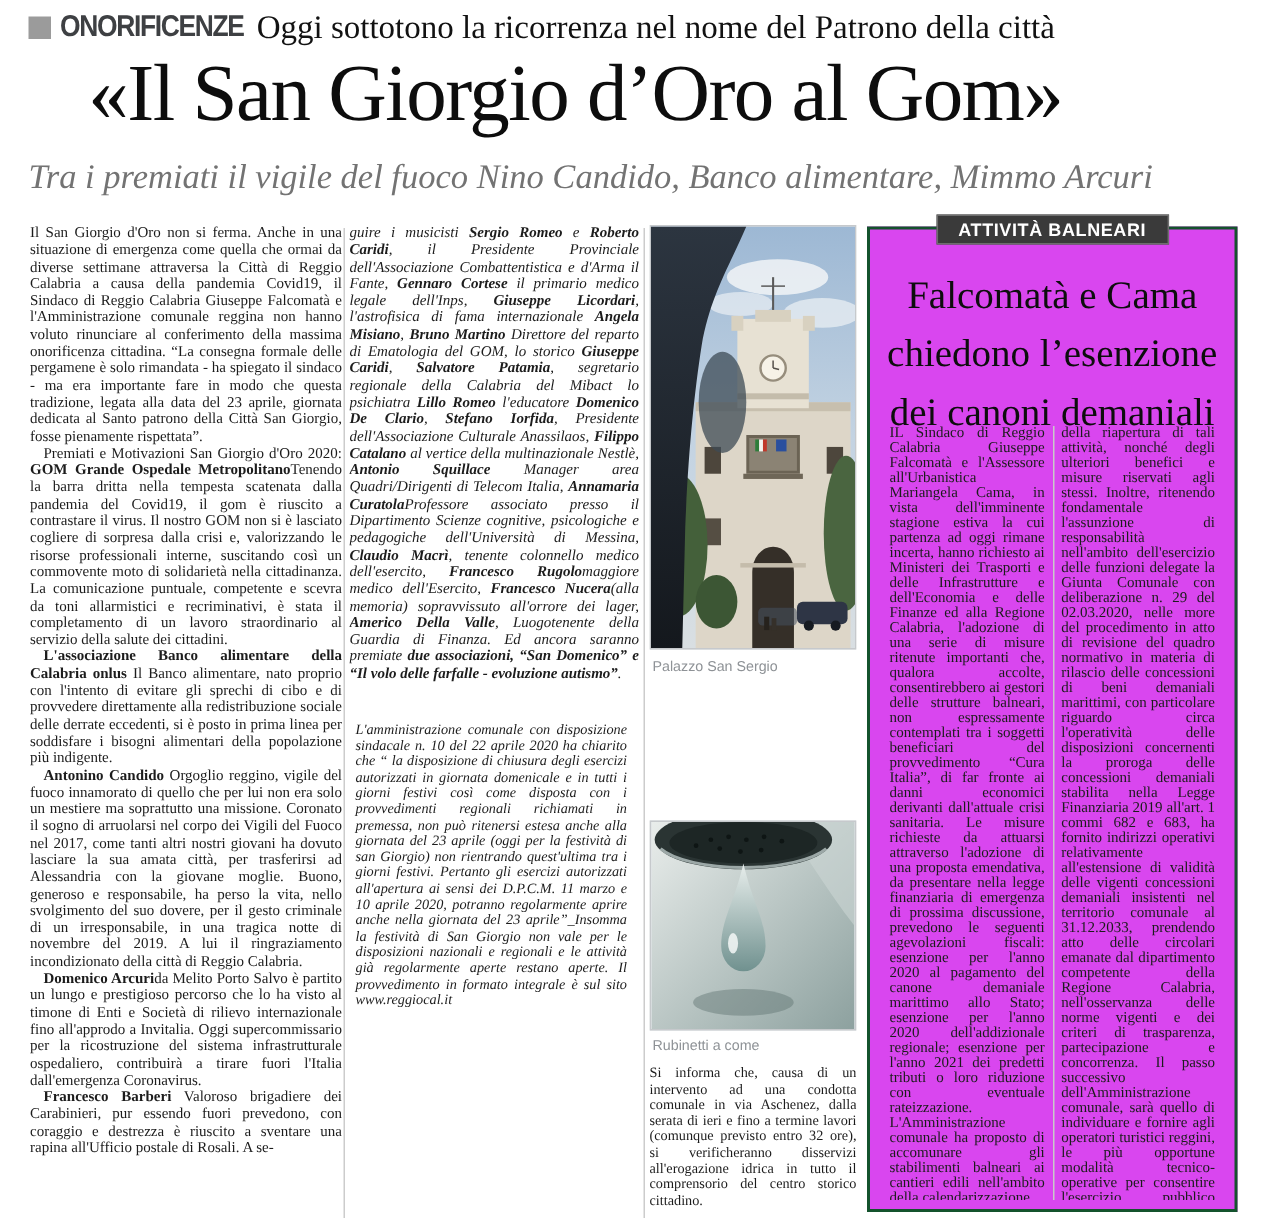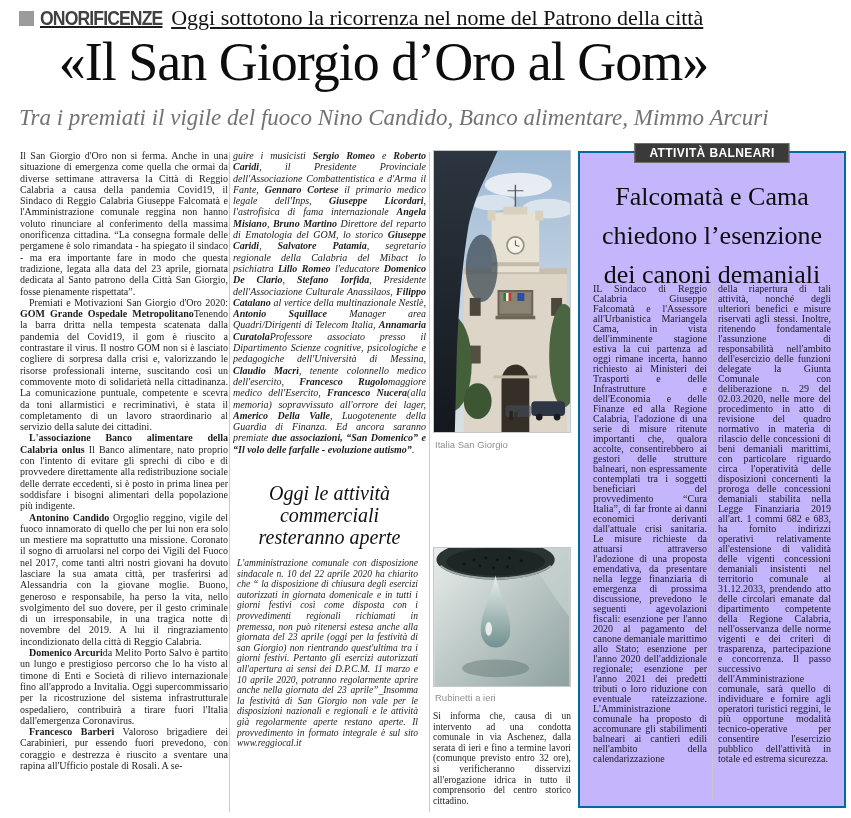--- a/index.html
+++ b/index.html
@@ -1,21 +1,21 @@
 <!DOCTYPE html>
 <html lang="it"><head>
 <meta charset="utf-8">
 <style>
   html,body{margin:0;padding:0;background:#ffffff;}
   .page{
     position:relative;width:851px;height:818px;background:#ffffff;overflow:hidden;
     font-family:"Liberation Serif",serif;color:#1b1b1b;
   }
   
-  .kicker{position:absolute;left:19px;top:7px;display:flex;align-items:center;height:22px;text-decoration:underline;}
+  .kicker{position:absolute;left:19px;top:7px;display:flex;align-items:center;height:22px;}
   .kicker-square{width:15px;height:15px;background:#9b9b9b;margin-right:6px;flex:0 0 auto;}
   .kicker-label{
     font-family:"Liberation Sans",sans-serif;font-weight:bold;font-size:20px;line-height:20px;
     color:#3e4043;letter-spacing:-1px;transform:scaleX(.88);transform-origin:left center;white-space:nowrap;
   }
   .kicker-text{font-size:22px;line-height:22px;color:#121212;white-space:nowrap;margin-left:-8px;}
   .headline{
     position:absolute;left:0;top:32px;width:767px;text-align:center;
     font-size:54px;line-height:60px;font-weight:normal;color:#0d0d0d;letter-spacing:-1px;margin:0;
   }
@@ -50,22 +50,22 @@
     font-family:"Liberation Sans",sans-serif;font-size:9.5px;line-height:11px;color:#8e9296;margin:0;
   }
   #photo-palazzo{position:absolute;left:0;top:0;width:138px;height:283px;}
   #cap-palazzo{position:absolute;left:2px;top:289px;}
   #title-water{position:absolute;left:0;top:317px;width:138px;}
   #photo-faucet{position:absolute;left:0;top:397px;width:138px;height:140px;}
   #cap-faucet{position:absolute;left:2px;top:542px;}
   #body-water{position:absolute;left:0;top:561px;width:138px;height:107px;overflow:hidden;}
   
   #sidebar{
-    position:absolute;left:578px;top:151px;width:268px;height:657px;
-    border:2px solid #0369a1;box-sizing:border-box;background:#c4b5fd;
+    position:absolute;left:578px;top:151px;width:247px;height:657px;
+    border:2px solid #14532d;box-sizing:border-box;background:#d946ef;
   }
   .sidebar-tag{
     position:absolute;top:-10px;left:50%;transform:translateX(-50%);
     background:#3a3a3a;color:#ffffff;font-family:"Liberation Sans",sans-serif;
     font-weight:bold;font-size:12px;line-height:14px;letter-spacing:.4px;
     padding:2px 14px;border:1px solid #6e6e6e;white-space:nowrap;
   }
   .sidebar-title{
     margin:24px 8px 0;font-weight:normal;text-align:center;
     font-size:26px;line-height:39px;color:#0d0d0d;
@@ -100,21 +100,20 @@
       <p class="ind"><b>Antonino Candido</b><span> Orgoglio reggino, vigile del fuoco innamorato di quello che per lui non era solo un mestiere ma soprattutto una missione. Coronato il sogno di arruolarsi nel corpo dei Vigili del Fuoco nel 2017, come tanti altri nostri giovani ha dovuto lasciare la sua amata città, per trasferirsi ad Alessandria con la giovane moglie. Buono, generoso e responsabile, ha perso la vita, nello svolgimento del suo dovere, per il gesto criminale di un irresponsabile, in una tragica notte di novembre del 2019. A lui il ringraziamento incondizionato della città di Reggio Calabria.</span></p>
       <p class="ind"><b>Domenico Arcuri</b><span>da Melito Porto Salvo è partito un lungo e prestigioso percorso che lo ha visto al timone di Enti e Società di rilievo internazionale fino all'approdo a Invitalia. Oggi supercommissario per la ricostruzione del sistema infrastrutturale ospedaliero, contribuirà a tirare fuori l'Italia dall'emergenza Coronavirus.</span></p>
       <p class="ind"><b>Francesco Barberi</b><span> Valoroso brigadiere dei Carabinieri, pur essendo fuori prevedono, con coraggio e destrezza è riuscito a sventare una rapina all'Ufficio postale di Rosali. A se-</span></p>
     </div>
 
   <div id="col2" class="col">
     <div class="body-text" style="height:326px;overflow:hidden;">
         <p><span>guire i musicisti </span><b>Sergio Romeo</b><span> e </span><b>Roberto Caridi</b><span>, il Presidente Provinciale dell'Associazione Combattentistica e d'Arma il Fante, </span><b>Gennaro Cortese</b><span> il primario medico legale dell'Inps, </span><b>Giuseppe Licordari</b><span>, l'astrofisica di fama internazionale </span><b>Angela Misiano</b><span>, </span><b>Bruno Martino</b><span> Direttore del reparto di Ematologia del GOM, lo storico </span><b>Giuseppe Caridi</b><span>, </span><b>Salvatore Patamia</b><span>, segretario regionale della Calabria del Mibact lo psichiatra </span><b>Lillo Romeo</b><span> l'educatore </span><b>Domenico De Clario</b><span>, </span><b>Stefano Iorfida</b><span>, Presidente dell'Associazione Culturale Anassilaos, </span><b>Filippo Catalano</b><span> al vertice della multinazionale Nestlè, </span><b>Antonio Squillace</b><span> Manager area Quadri/Dirigenti di Telecom Italia, </span><b>Annamaria Curatola</b><span>Professore associato presso il Dipartimento Scienze cognitive, psicologiche e pedagogiche dell'Università di Messina, </span><b>Claudio Macrì</b><span>, tenente colonnello medico dell'esercito, </span><b>Francesco Rugolo</b><span>maggiore medico dell'Esercito, </span><b>Francesco Nucera</b><span>(alla memoria) sopravvissuto all'orrore dei lager, </span><b>Americo Della Valle</b><span>, Luogotenente della Guardia di Finanza. Ed ancora saranno premiate </span><b>due associazioni, “San Domenico” e “Il volo delle farfalle - evoluzione autismo”</b><span>.</span></p>
       </div>
     <div class="box-shops">
-      <h3 class="sub-title">Oggi le attività commerciali resteranno aperte</h3>
       <p class="sub-body">L'amministrazione comunale con disposizione sindacale n. 10 del 22 aprile 2020 ha chiarito che “ la disposizione di chiusura degli esercizi autorizzati in giornata domenicale e in tutti i giorni festivi così come disposta con i provvedimenti regionali richiamati in premessa, non può ritenersi estesa anche alla giornata del 23 aprile (oggi per la festività di san Giorgio) non rientrando quest'ultima tra i giorni festivi. Pertanto gli esercizi autorizzati all'apertura ai sensi dei D.P.C.M. 11 marzo e 10 aprile 2020, potranno regolarmente aprire anche nella giornata del 23 aprile”_Insomma la festività di San Giorgio non vale per le disposizioni nazionali e regionali e le attività già regolarmente aperte restano aperte. Il provvedimento in formato integrale è sul sito www.reggiocal.it</p>
     </div>
   </div>
 
   <div id="col3" class="col">
 
     <svg id="photo-palazzo" class="photo" viewBox="0 0 137 283" aria-hidden="true">
       <defs>
         <linearGradient id="sky" x1="0" y1="0" x2="0" y2="1">
           <stop offset="0" stop-color="#9db8d4"></stop>
@@ -168,21 +167,21 @@
       <rect x="72" y="256" width="26" height="12" rx="3" fill="#45506288"></rect>
       <circle cx="106" cy="268" r="3.4" fill="#161a21"></circle>
         <circle cx="124" cy="268" r="3.4" fill="#161a21"></circle>
 
       <rect x="76" y="262" width="3.4" height="9" fill="#26221d"></rect>
         <rect x="81" y="263" width="3.2" height="8" fill="#35302a"></rect>
 
       <path d="M0,0 L64,0 C52,28 40,46 34,80 C29,112 25,152 23,202 L21,283 L0,283 Z" fill="url(#sil)"></path>
       <ellipse cx="48" cy="118" rx="16" ry="34" fill="#3d4b55" opacity=".75"></ellipse>
     </svg>
-    <p id="cap-palazzo" class="photo-cap">Italia San Giorgio</p>
+    <p id="cap-palazzo" class="photo-cap">Palazzo San Sergio</p>
 
 
     <svg id="photo-faucet" class="photo" viewBox="0 0 137 140" aria-hidden="true">
       <defs>
         <linearGradient id="fbg" x1="0" y1="0" x2="1" y2="1">
           <stop offset="0" stop-color="#e9edeb"></stop>
             <stop offset="1" stop-color="#8da19f"></stop>
         </linearGradient>
         <linearGradient id="dropg" x1="0" y1="0" x2="0" y2="1">
           <stop offset="0" stop-color="#e8eeec"></stop>
@@ -204,21 +203,21 @@
           <circle cx="46" cy="18" r="1.6"></circle>
         <circle cx="60" cy="20" r="1.6"></circle>
           <circle cx="74" cy="19" r="1.6"></circle>
           <circle cx="30" cy="16" r="1.6"></circle>
       </g>
       <path d="M6,18 A60,20 0 0 0 118,18" fill="none" stroke="#b9c6c4" stroke-width="2" opacity=".8"></path>
 
       <path d="M62,28 C56,54 47,66 47,84 A15,17 0 0 0 77,84 C77,66 68,54 62,28 Z" fill="url(#dropg)"></path>
       <ellipse cx="55" cy="82" rx="3.4" ry="7" fill="#f4f8f7" opacity=".85"></ellipse>
     </svg>
-    <p id="cap-faucet" class="photo-cap">Rubinetti a ieri</p>
+    <p id="cap-faucet" class="photo-cap">Rubinetti a come</p>
 
     <p id="body-water" class="sub-body">Si informa che, causa di un intervento ad una condotta comunale in via Aschenez, dalla serata di ieri e fino a termine lavori (comunque previsto entro 32 ore), si verificheranno disservizi all'erogazione idrica in tutto il comprensorio del centro storico cittadino.</p>
   </div>
 
   <aside id="sidebar">
     <div class="sidebar-tag">ATTIVITÀ BALNEARI</div>
     <h2 class="sidebar-title">Falcomatà e Cama chiedono l’esenzione dei canoni demaniali</h2>
     <div class="sidebar-cols">
       <div class="sidebar-col">IL Sindaco di Reggio Calabria Giuseppe Falcomatà e l'Assessore all'Urbanistica Mariangela Cama, in vista dell'imminente stagione estiva la cui partenza ad oggi rimane incerta, hanno richiesto ai Ministeri dei Trasporti e delle Infrastrutture e dell'Economia e delle Finanze ed alla Regione Calabria, l'adozione di una serie di misure ritenute importanti che, qualora accolte, consentirebbero ai gestori delle strutture balneari, non espressamente contemplati tra i soggetti beneficiari del provvedimento “Cura Italia”, di far fronte ai danni economici derivanti dall'attuale crisi sanitaria. Le misure richieste da attuarsi attraverso l'adozione di una proposta emendativa, da presentare nella legge finanziaria di emergenza di prossima discussione, prevedono le seguenti agevolazioni fiscali: esenzione per l'anno 2020 al pagamento del canone demaniale marittimo allo Stato; esenzione per l'anno 2020 dell'addizionale regionale; esenzione per l'anno 2021 dei predetti tributi o loro riduzione con eventuale rateizzazione. L'Amministrazione comunale ha proposto di accomunare gli stabilimenti balneari ai cantieri edili nell'ambito della calendarizzazione</div>
       <div class="sidebar-col">della riapertura di tali attività, nonché degli ulteriori benefici e misure riservati agli stessi. Inoltre, ritenendo fondamentale l'assunzione di responsabilità nell'ambito dell'esercizio delle funzioni delegate la Giunta Comunale con deliberazione n. 29 del 02.03.2020, nelle more del procedimento in atto di revisione del quadro normativo in materia di rilascio delle concessioni di beni demaniali marittimi, con particolare riguardo circa l'operatività delle disposizioni concernenti la proroga delle concessioni demaniali stabilita nella Legge Finanziaria 2019 all'art. 1 commi 682 e 683, ha fornito indirizzi operativi relativamente all'estensione di validità delle vigenti concessioni demaniali insistenti nel territorio comunale al 31.12.2033, prendendo atto delle circolari emanate dal dipartimento competente della Regione Calabria, nell'osservanza delle norme vigenti e dei criteri di trasparenza, partecipazione e concorrenza. Il passo successivo dell'Amministrazione comunale, sarà quello di individuare e fornire agli operatori turistici reggini, le più opportune modalità tecnico-operative per consentire l'esercizio pubblico dell'attività in totale ed estrema sicurezza.</div>

